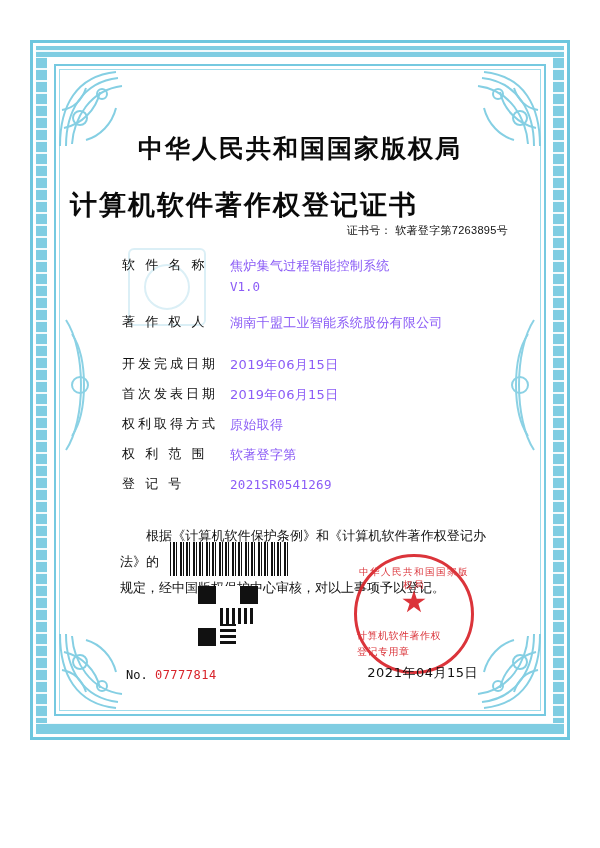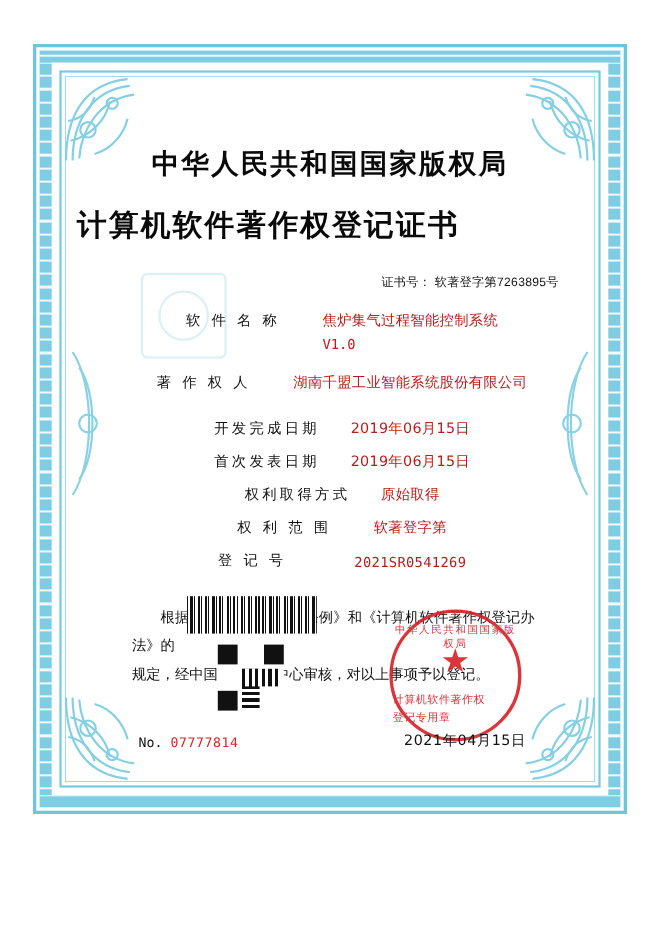--- a/index.html
+++ b/index.html
@@ -124,21 +124,20 @@
     font-weight: 700;
     color: #0a0a0a;
     letter-spacing: 2px;
     margin-top: 22px;
   }
 
   .cert-no {
     text-align: right;
     font-size: 11px;
     color: #111;
-    margin-top: 26px;
     padding-right: 22px;
     letter-spacing: 0.3px;
   }
 
   
   .watermark {
     position: absolute;
     left: 58px;
     top: 168px;
     width: 74px;
@@ -162,39 +161,37 @@
     margin-top: 18px;
     padding-left: 52px;
     padding-right: 30px;
     position: relative;
   }
   .row {
     display: flex;
     align-items: flex-start;
     margin-bottom: 4px;
     min-height: 26px;
-    justify-content: center;
   }
   .row.tall { min-height: 34px; }
   .label {
     width: 108px;
     flex: 0 0 108px;
     font-size: 13px;
     color: #111;
     letter-spacing: 3px;
     font-family: "DejaVu Sans", sans-serif;
     white-space: nowrap;
   }
   .value {
     font-size: 13px;
-    color: #b91c1c;
+    color: #8b5cf6;
     font-family: "DejaVu Sans", sans-serif;
     letter-spacing: 0.3px;
     line-height: 1.6;
-    margin-left: 16px;
   }
   .value .ver {
     display: block;
     font-family: "DejaVu Sans Mono", monospace;
     font-size: 12.5px;
     letter-spacing: 0;
   }
   .value.mono {
     font-family: "DejaVu Sans Mono", monospace;
     font-size: 12.5px;

